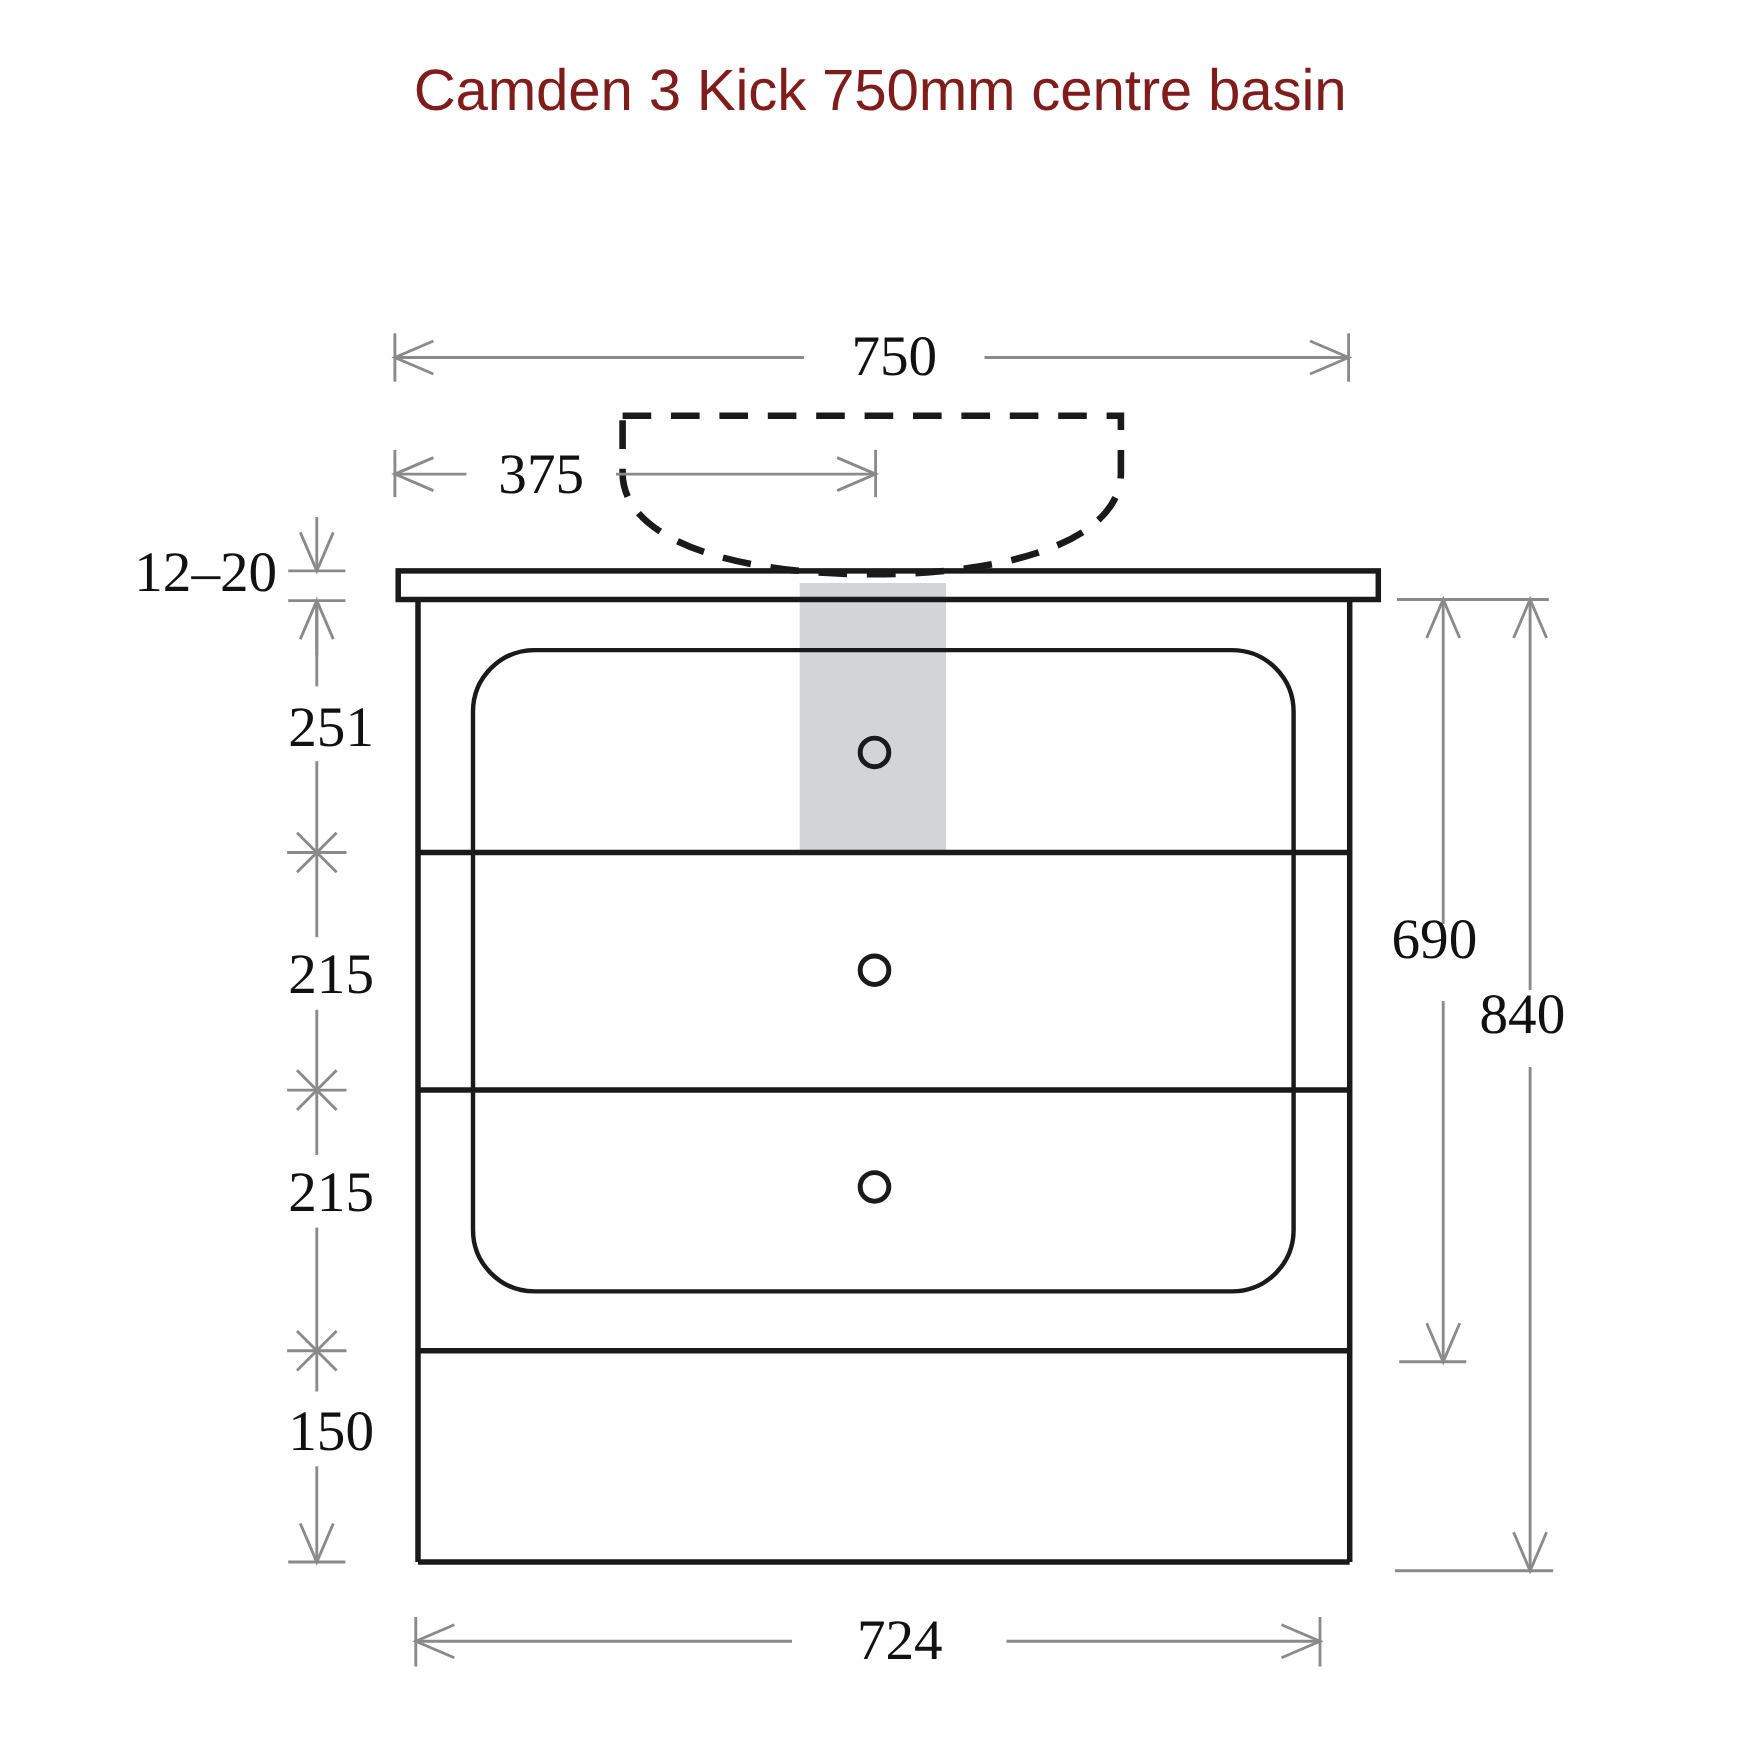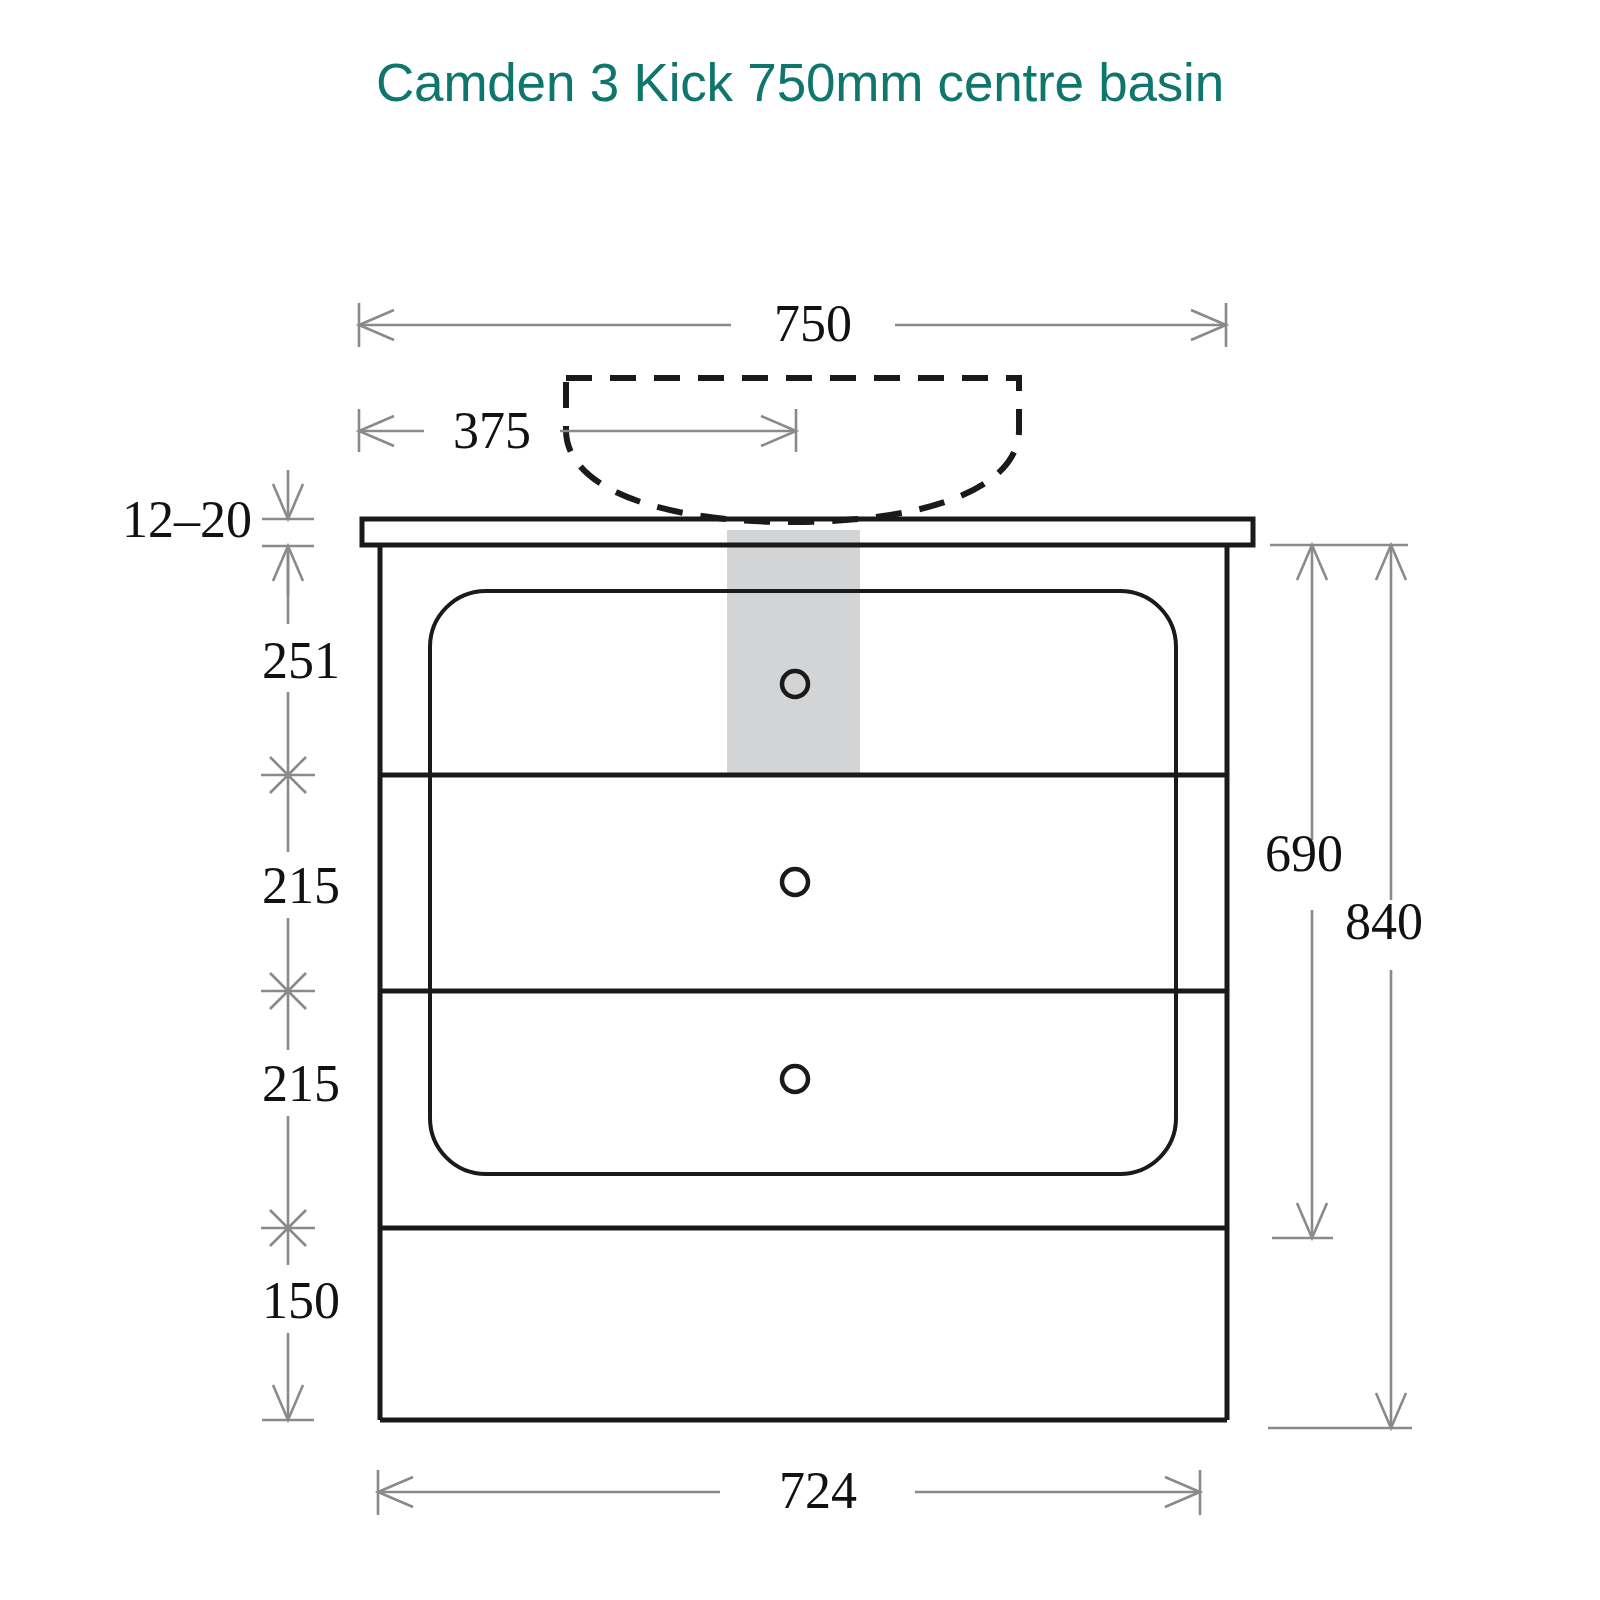--- a/index.html
+++ b/index.html
@@ -21,21 +21,21 @@
   }
   #drawing-title {
     position: absolute;
     top: 52px;
     left: 0;
     width: 1600px;
     text-align: center;
     font-family: "Liberation Sans", sans-serif;
     font-size: 53px;
     font-weight: 400;
-    color: #0f766e;
+    color: #7f1d1d;
     letter-spacing: -0.2px;
   }
   svg#technical-drawing {
     position: absolute;
     top: 0;
     left: 0;
     display: block;
   }
   .dim-text {
     font-family: "Liberation Serif", serif;

